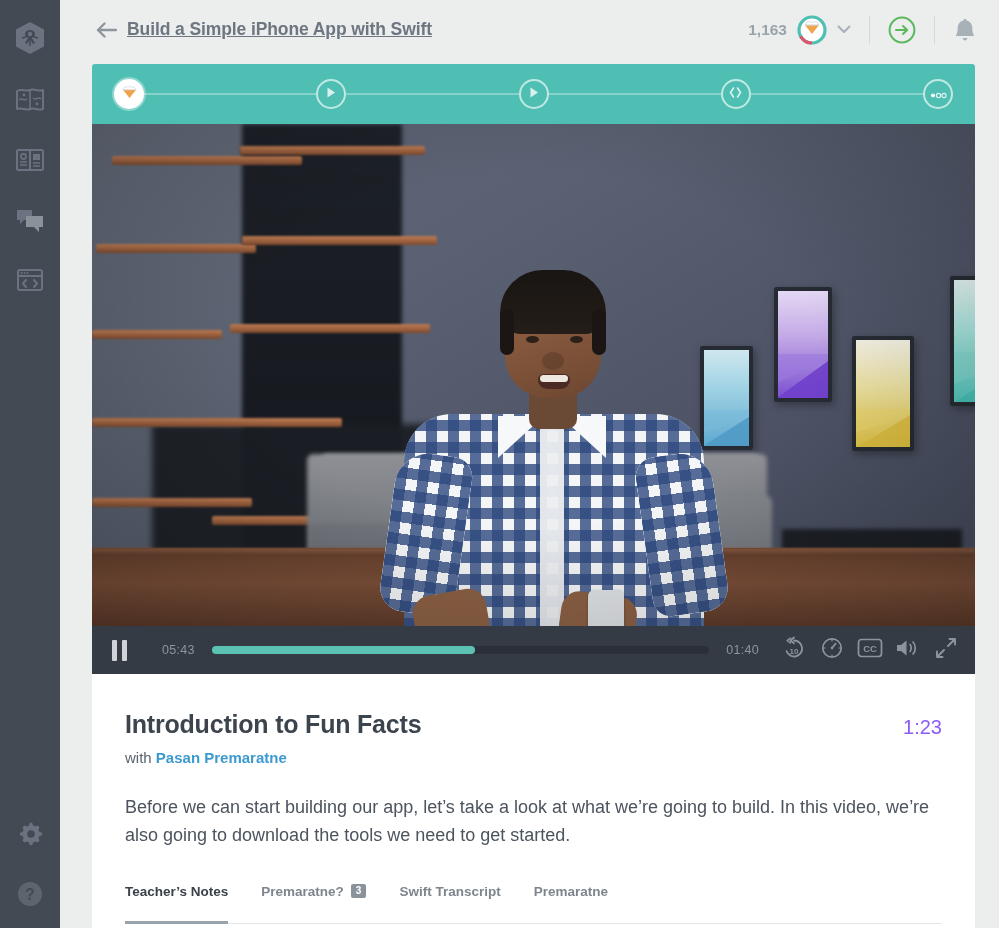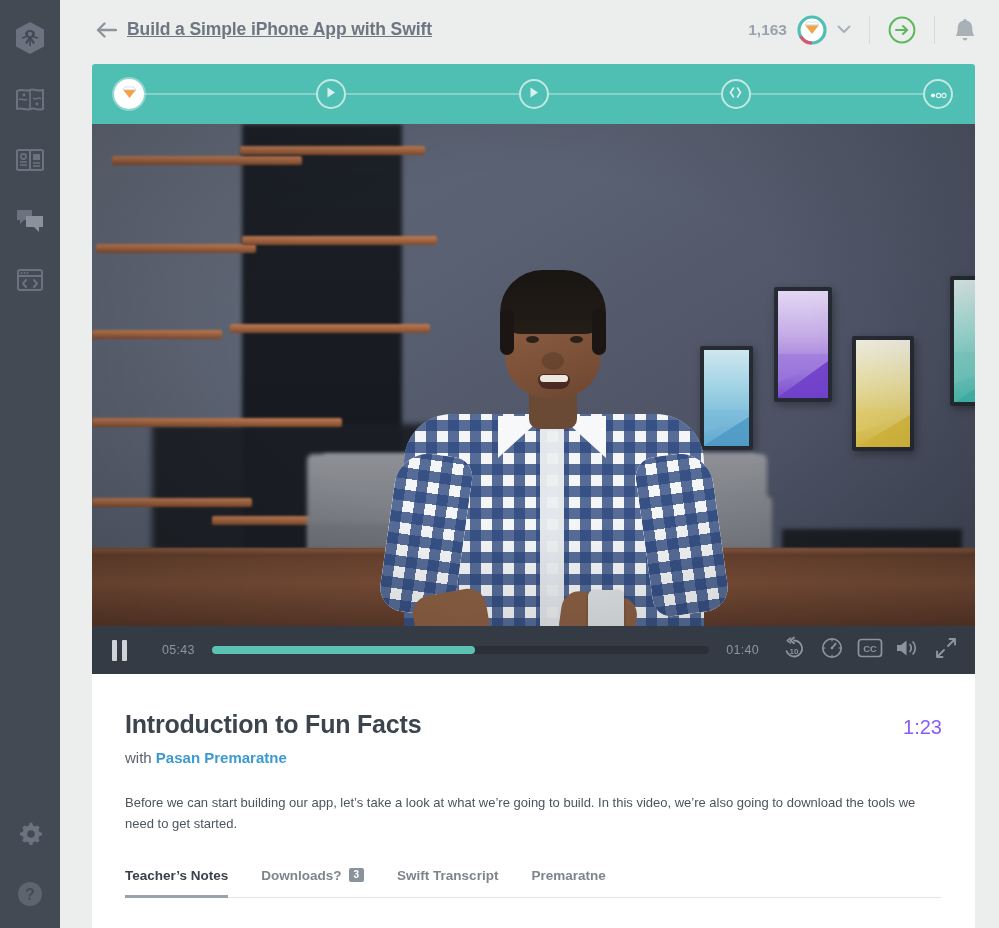--- a/index.html
+++ b/index.html
@@ -455,38 +455,38 @@
     font-size: 15px;
     color: #5b636d;
   }
   #teacher-link {
     color: #3d9ad1;
     font-weight: bold;
     cursor: pointer;
   }
   #description {
     margin-top: 27px;
-    font-size: 13px;
+    font-size: 18px;
     line-height: 1.58;
     color: #4c545e;
     max-width: 815px;
   }
   #tabs {
     margin-top: 34px;
     display: flex;
     align-items: center;
     border-bottom: 1px solid #e4e6e8;
     padding-bottom: 0;
   }
   .tab {
     font-size: 13.5px;
     font-weight: bold;
     color: #7d858e;
     margin-right: 33px;
-    padding-bottom: 14px;
+    padding-bottom: 24px;
     cursor: pointer;
     display: flex;
     align-items: flex-start;
     position: relative;
     white-space: nowrap;
   }
   .tab.active { color: #39414b; }
   .tab.active::after {
     content: "";
     position: absolute;
@@ -894,21 +894,21 @@
 
       <p id="description">Before we can start building our app, let’s take a look at what we’re going to build. In this video, we’re also going to download the tools we need to get started.</p>
 
       <div id="tabs">
 
         <div class="tab active">
           <span>Teacher’s Notes</span>
         </div>
 
         <div class="tab">
-          <span>Downloads?</span>
+          <span>Premaratne?</span>
           <span class="tab-badge">3</span>
         </div>
 
         <div class="tab">
           <span>Swift Transcript</span>
         </div>
 
         <div class="tab">
           <span>Premaratne</span>
         </div>

